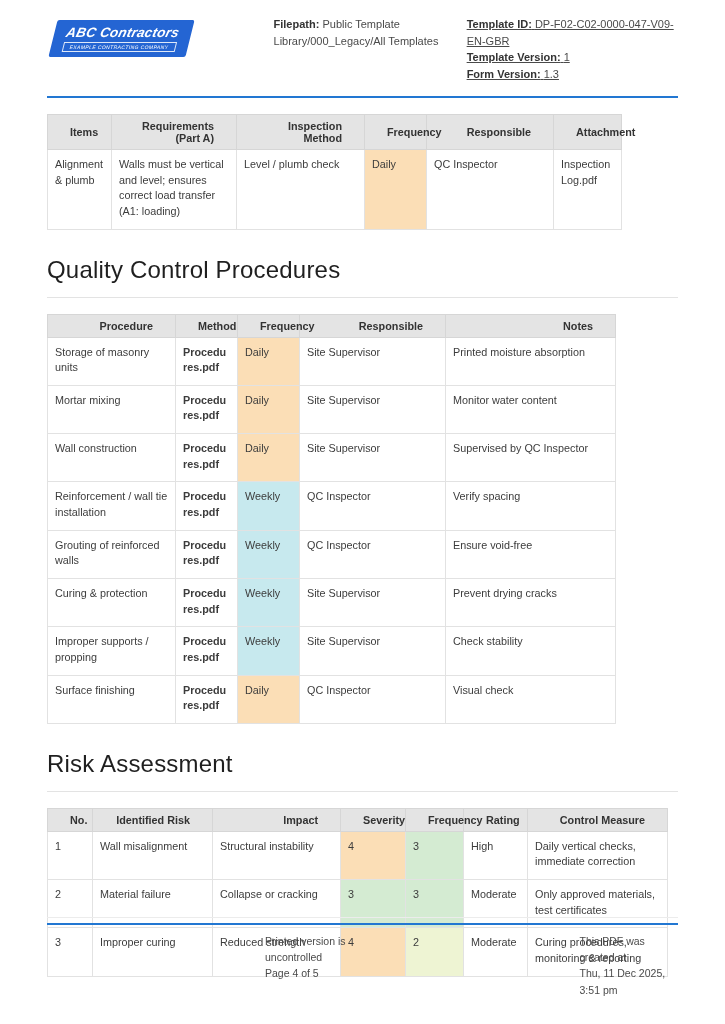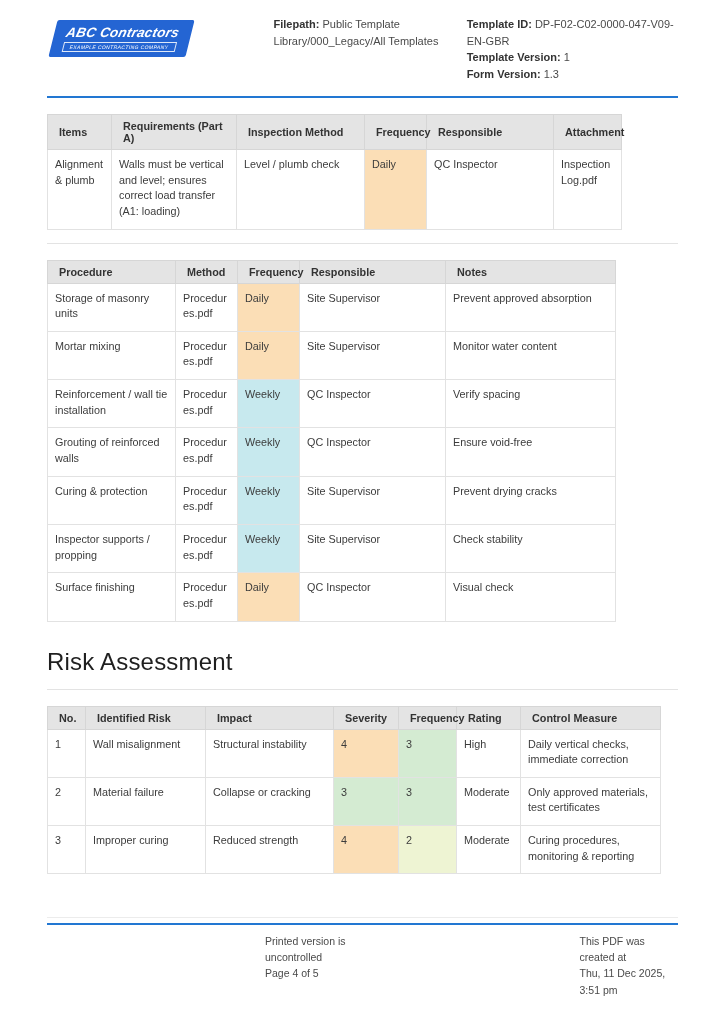--- a/index.html
+++ b/index.html
@@ -16,46 +16,46 @@
     background:var(--logo_blue); color:#fff; transform:skewX(-14deg);
     padding:5px 12px 5px 12px; border-radius:2px; margin-left:6px; margin-top:4px;
   }
   .logo-title { font-style:italic; font-weight:bold; font-size:13.5px; white-space:nowrap; letter-spacing:.2px; }
   .logo-tagline {
     font-size:5px; letter-spacing:.4px; border:1px solid rgba(255,255,255,.85);
     padding:1px 3px; margin-top:2px; text-align:center; white-space:nowrap;
   }
   .hdr-block { font-size:11px; line-height:1.5; color:#4a4a4a; }
   .hdr-file { margin-left:84px; width:200px; }
-  .hdr-meta { margin-left:24px; width:250px; }
+  .hdr-meta { margin-left:24px; width:250px;text-decoration:underline; }
   .b { font-weight:bold; color:#333; }
   .rule-top { height:2px; background:var(--accent_blue); margin:14px 47px 0 47px; }
 
   
   table.tbl { border-collapse:collapse; table-layout:fixed; font-size:10.8px; color:#3c3c3c; margin-top:16px; }
   table.tbl th {
-    background:var(--header_gray); text-align:left; font-weight:bold; color:#333;
-    padding:5px 11px; border:1px solid #d6d6d6; font-size:10.8px;
+    background:var(--header_gray); text-align:right; font-weight:bold; color:#333;
+    padding:5px 22px; border:1px solid #d6d6d6; font-size:10.8px;
   }
   table.tbl td { border:1px solid #e2e2e2; padding:7px 7px 9px 7px; vertical-align:top; line-height:1.45; background:#fff; }
   .bg-orange { background:var(--daily_orange) !important; }
   .bg-cyan   { background:var(--weekly_cyan) !important; }
   .bg-green  { background:var(--risk_green) !important; }
   .bg-lime   { background:var(--risk_lime) !important; }
 
   .tbl-cont { width:574px; }
   .tbl-cont th:nth-child(1){width:64px}  .tbl-cont th:nth-child(2){width:125px}
   .tbl-cont th:nth-child(3){width:128px} .tbl-cont th:nth-child(4){width:62px}
   .tbl-cont th:nth-child(5){width:127px} .tbl-cont th:nth-child(6){width:68px}
 
   .tbl-qc { width:568px; }
   .tbl-qc th:nth-child(1){width:128px} .tbl-qc th:nth-child(2){width:62px}
   .tbl-qc th:nth-child(3){width:62px}  .tbl-qc th:nth-child(4){width:146px}
   .tbl-qc th:nth-child(5){width:170px}
-  .tbl-qc td:nth-child(2){word-break:break-all;}
+  .tbl-qc td:nth-child(2){word-break:break-all;font-weight:bold;}
 
   .tbl-risk { width:603px; }
   .tbl-risk th:nth-child(1){width:38px}  .tbl-risk th:nth-child(2){width:120px}
   .tbl-risk th:nth-child(3){width:128px} .tbl-risk th:nth-child(4){width:65px}
   .tbl-risk th:nth-child(5){width:58px}  .tbl-risk th:nth-child(6){width:64px}
   .tbl-risk th:nth-child(7){width:140px}
 
   
   h1.section {
     font-size:24px; font-weight:400; color:#1f1f1f; margin:26px 0 0 0; letter-spacing:.2px;
@@ -119,47 +119,55 @@
             <td>Alignment &amp; plumb</td>
             <td>Walls must be vertical and level; ensures correct load transfer (A1: loading)</td>
             <td>Level / plumb check</td>
             <td class="bg-orange">Daily</td>
             <td>QC Inspector</td>
             <td>Inspection Log.pdf</td>
           </tr>
         </tbody>
       </table>
 
+    <h1 class="section">Quality Control Procedures</h1>
     <div class="section-rule"></div>
     <table class="tbl tbl-qc">
         <thead>
           <tr>
             <th>Procedure</th>
             <th>Method</th>
             <th>Frequency</th>
             <th>Responsible</th>
             <th>Notes</th>
           </tr>
         </thead>
         <tbody>
           <tr>
             <td>Storage of masonry units</td>
             <td>Procedures.pdf</td>
             <td class="bg-orange">Daily</td>
             <td>Site Supervisor</td>
-            <td>Prevent approved absorption</td>
+            <td>Printed moisture absorption</td>
           </tr>
           <tr>
             <td>Mortar mixing</td>
             <td>Procedures.pdf</td>
             <td class="bg-orange">Daily</td>
             <td>Site Supervisor</td>
             <td>Monitor water content</td>
           </tr>
           <tr>
+            <td>Wall construction</td>
+            <td>Procedures.pdf</td>
+            <td class="bg-orange">Daily</td>
+            <td>Site Supervisor</td>
+            <td>Supervised by QC Inspector</td>
+          </tr>
+          <tr>
             <td>Reinforcement / wall tie installation</td>
             <td>Procedures.pdf</td>
             <td class="bg-cyan">Weekly</td>
             <td>QC Inspector</td>
             <td>Verify spacing</td>
           </tr>
           <tr>
             <td>Grouting of reinforced walls</td>
             <td>Procedures.pdf</td>
             <td class="bg-cyan">Weekly</td>
@@ -167,21 +175,21 @@
             <td>Ensure void-free</td>
           </tr>
           <tr>
             <td>Curing &amp; protection</td>
             <td>Procedures.pdf</td>
             <td class="bg-cyan">Weekly</td>
             <td>Site Supervisor</td>
             <td>Prevent drying cracks</td>
           </tr>
           <tr>
-            <td>Inspector supports / propping</td>
+            <td>Improper supports / propping</td>
             <td>Procedures.pdf</td>
             <td class="bg-cyan">Weekly</td>
             <td>Site Supervisor</td>
             <td>Check stability</td>
           </tr>
           <tr>
             <td>Surface finishing</td>
             <td>Procedures.pdf</td>
             <td class="bg-orange">Daily</td>
             <td>QC Inspector</td>

